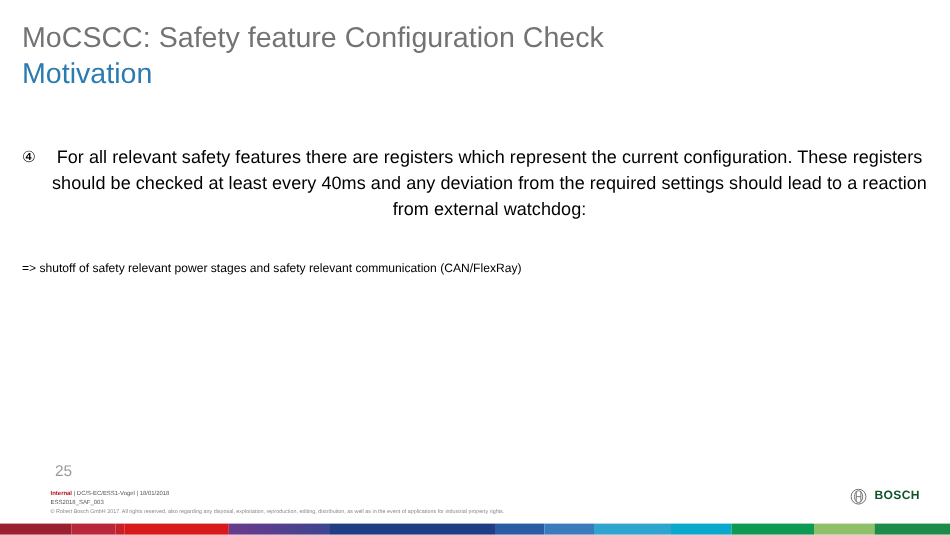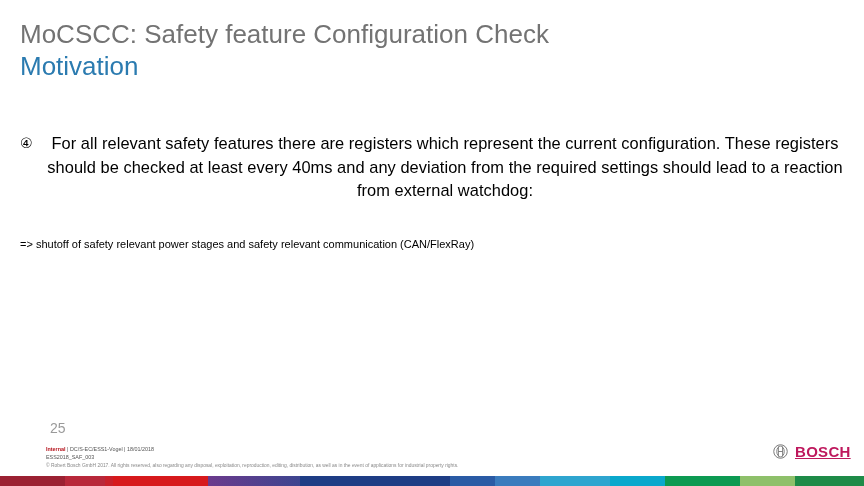--- a/index.html
+++ b/index.html
@@ -48,23 +48,22 @@
   .footer-copyright {
     position: absolute; left: 46px; top: 462px;
     font-size: 4.9px; line-height: 7px; color: #888888; white-space: nowrap;
   }
   .logo {
     position: absolute; left: 773px; top: 444px;
     display: flex; align-items: center; gap: 7px;
   }
   .logo-mark { width: 15px; height: 15px; }
   .logo-word {
-    font-size: 15px; font-weight: bold; color: #be185d; letter-spacing: 0.3px;
+    font-size: 11px; font-weight: bold; color: #14532d; letter-spacing: 0.3px;
     line-height: 15px;
-    text-decoration: underline;
   }
   .stripe {
     position: absolute; left: 0; bottom: 0; width: 864px; height: 10px;
     display: flex;
   }
   .stripe > div { height: 100%; }
 </style>
 </head>
 <body>
 

